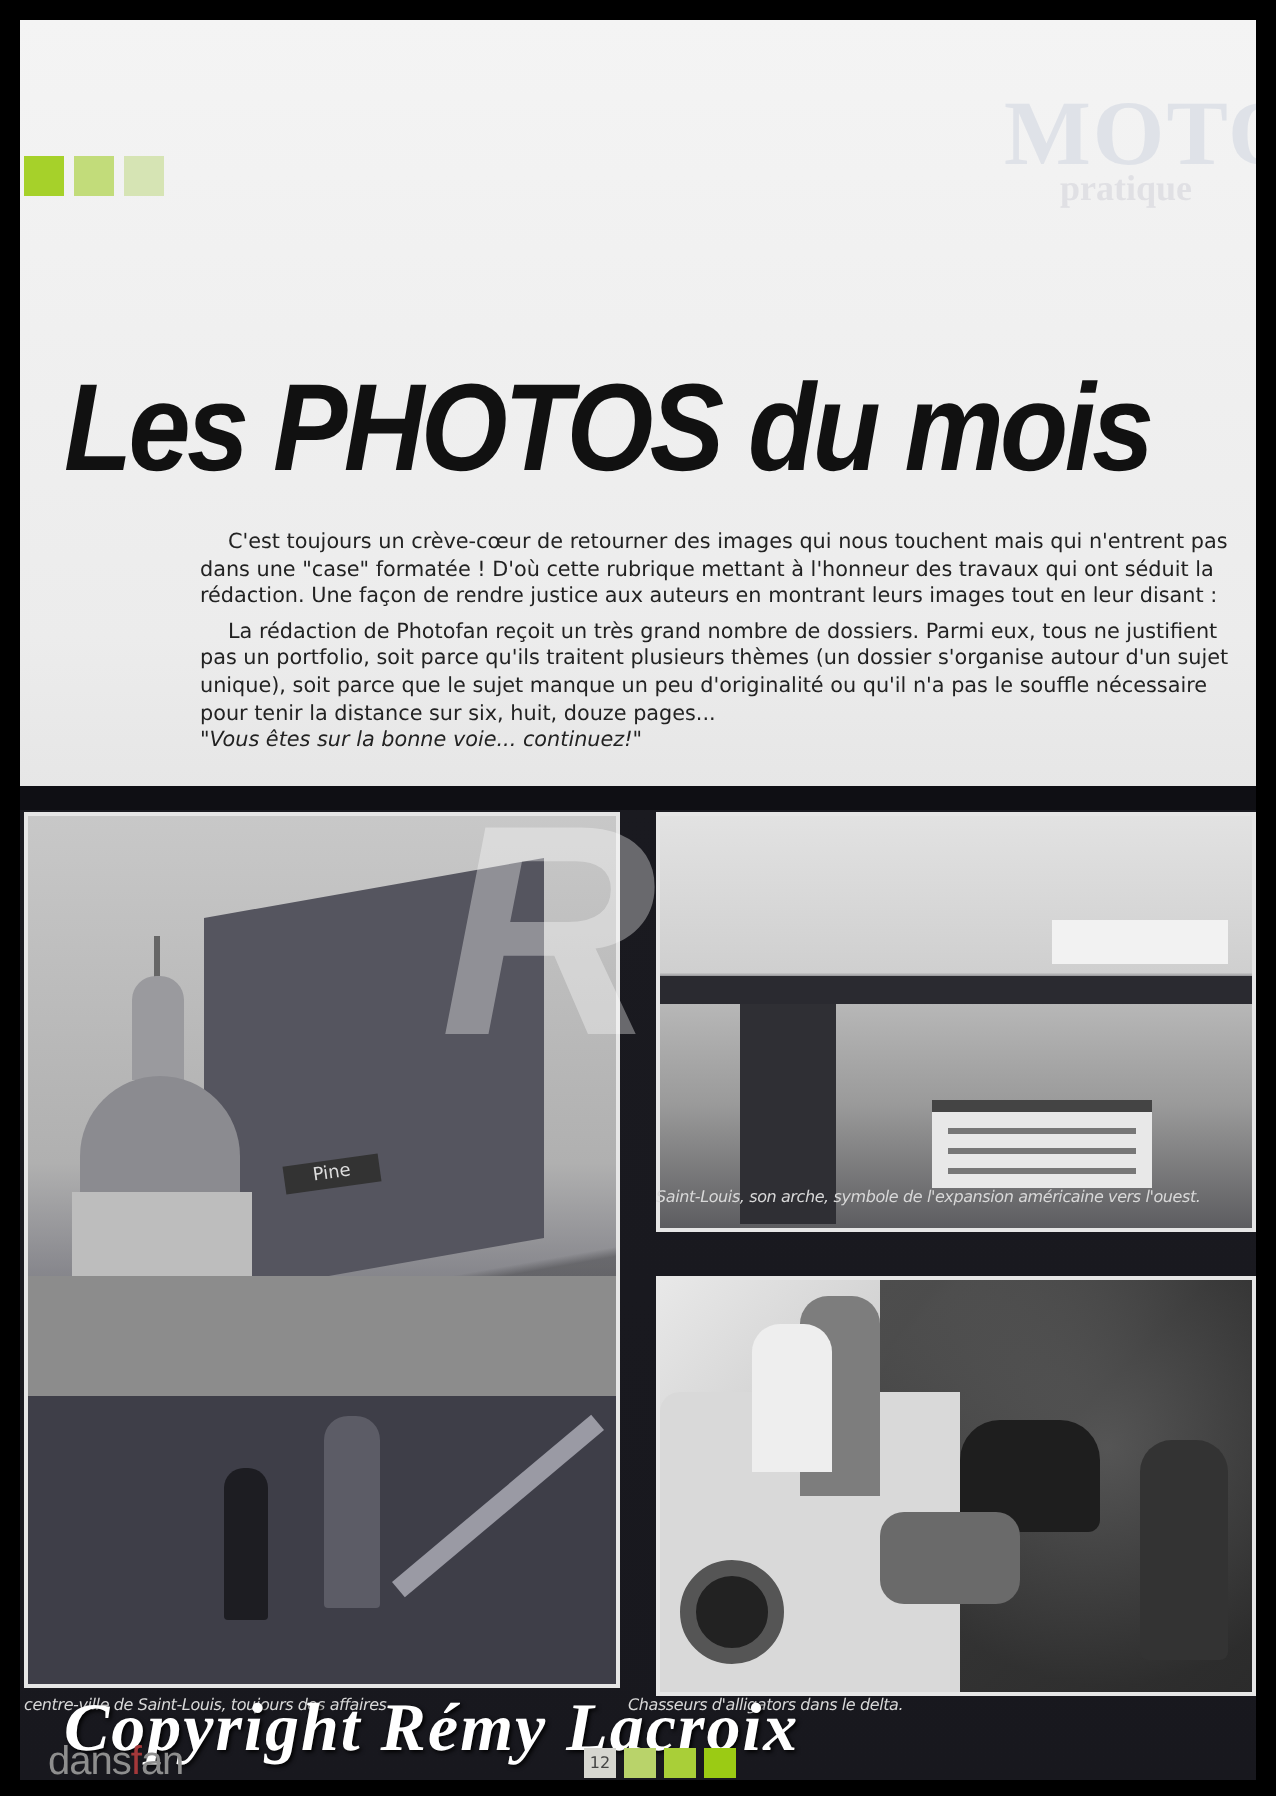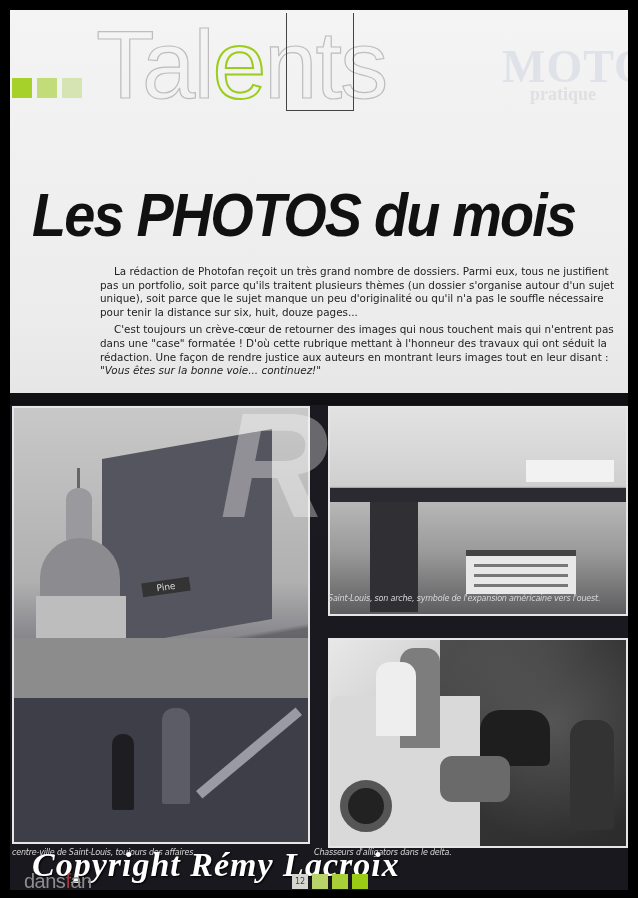--- a/index.html
+++ b/index.html
@@ -114,30 +114,26 @@
 
   <div class="ghost g1">MOTO</div>
   <div class="ghost g2">pratique</div>
 
   <div class="talents-squares">
     <div class="sq" style="background:#a6d12a"></div>
     <div class="sq" style="background:#c2dc7a"></div>
     <div class="sq" style="background:#d6e4b4"></div>
   </div>
 
-  <div class="talents-title">
-    <span>Tal</span><span class="hl">e</span><span>nts</span>
-    <div class="e-box"></div>
-  </div>
 
   <h1 class="headline">Les PHOTOS du mois</h1>
 
   <div class="intro">
+    <p>C'est toujours un crève-cœur de retourner des images qui nous touchent mais qui n'entrent pas dans une "case" formatée ! D'où cette rubrique mettant à l'honneur des travaux qui ont séduit la rédaction. Une façon de rendre justice aux auteurs en montrant leurs images tout en leur disant :</p>
     <p>La rédaction de Photofan reçoit un très grand nombre de dossiers. Parmi eux, tous ne justifient pas un portfolio, soit parce qu'ils traitent plusieurs thèmes (un dossier s'organise autour d'un sujet unique), soit parce que le sujet manque un peu d'originalité ou qu'il n'a pas le souffle nécessaire pour tenir la distance sur six, huit, douze pages...</p>
-    <p>C'est toujours un crève-cœur de retourner des images qui nous touchent mais qui n'entrent pas dans une "case" formatée ! D'où cette rubrique mettant à l'honneur des travaux qui ont séduit la rédaction. Une façon de rendre justice aux auteurs en montrant leurs images tout en leur disant :</p>
     <p class="quote">"Vous êtes sur la bonne voie... continuez!"</p>
   </div>
 
   <div class="band-top"></div>
 
   <div class="photo photo-left">
     <div class="shape tower"></div>
     <div class="shape spire"></div>
     <div class="shape cupola"></div>
     <div class="shape dome"></div>

